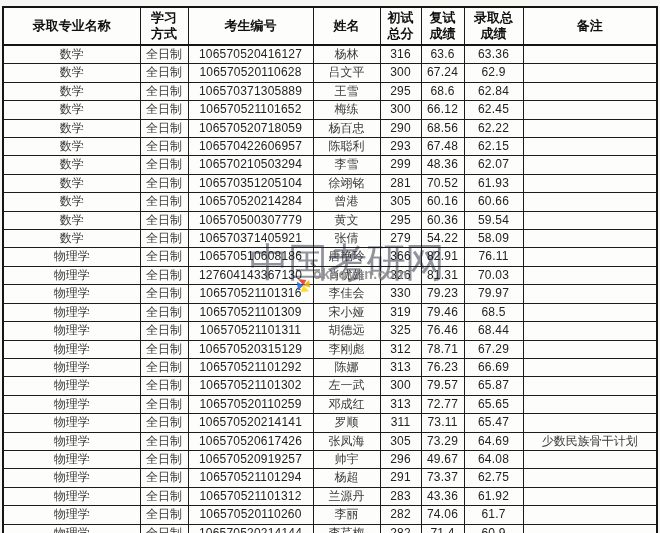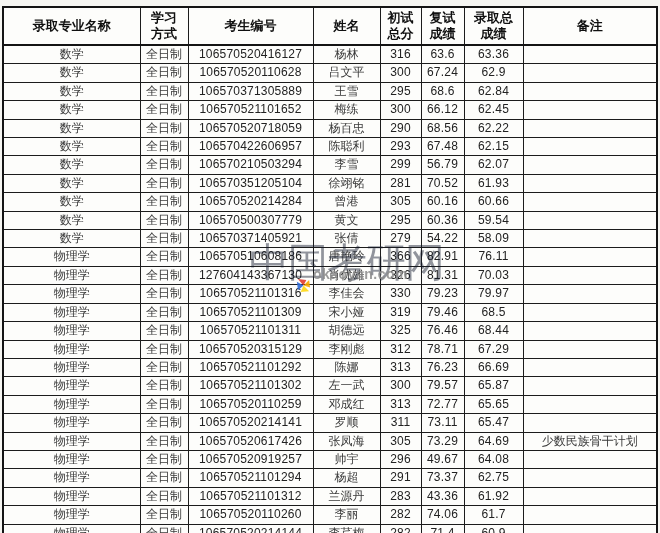--- a/index.html
+++ b/index.html
@@ -187,21 +187,21 @@
           <td class="c5">67.48</td>
           <td class="c6">62.15</td>
           <td class="c7"></td>
         </tr>
         <tr>
           <td class="c0">数学</td>
           <td class="c1">全日制</td>
           <td class="c2">106570210503294</td>
           <td class="c3">李雪</td>
           <td class="c4">299</td>
-          <td class="c5">56.79</td>
+          <td class="c5">48.36</td>
           <td class="c6">62.07</td>
           <td class="c7"></td>
         </tr>
         <tr>
           <td class="c0">数学</td>
           <td class="c1">全日制</td>
           <td class="c2">106570351205104</td>
           <td class="c3">徐翊铭</td>
           <td class="c4">281</td>
           <td class="c5">70.52</td>

